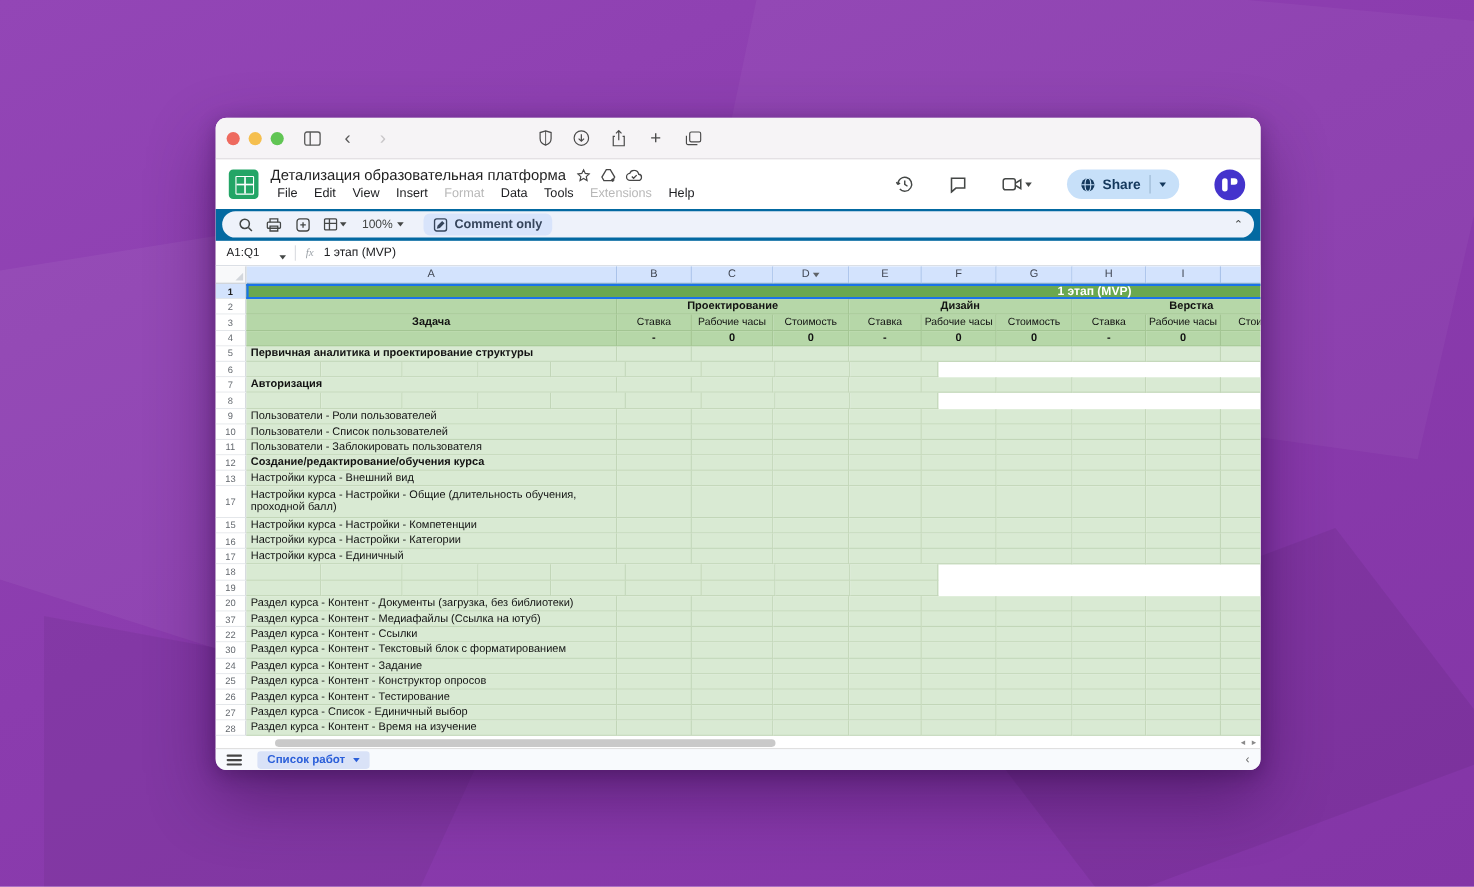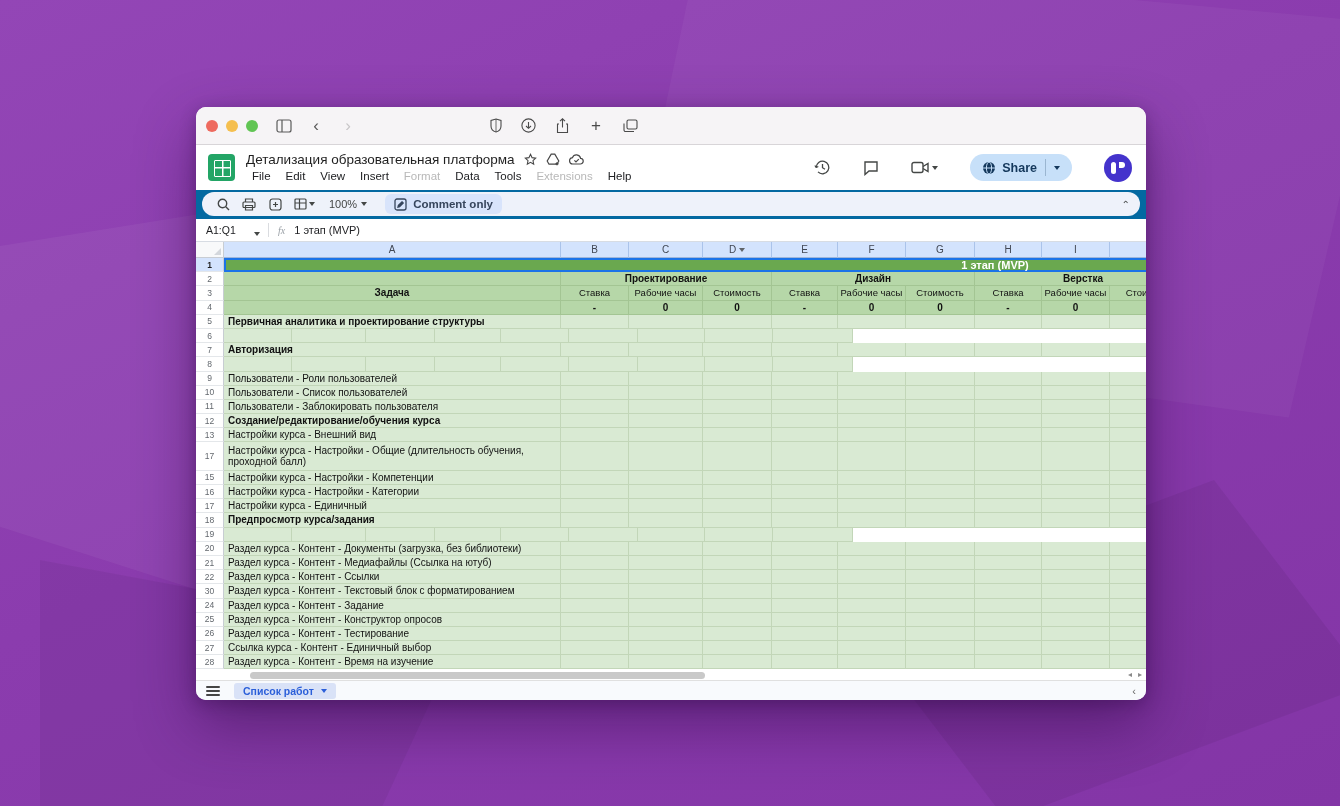--- a/index.html
+++ b/index.html
@@ -554,21 +554,20 @@
           <div class="cell w-d"></div>
           <div class="cell w-e"></div>
           <div class="cell w-f"></div>
           <div class="cell w-g"></div>
           <div class="cell w-h"></div>
           <div class="cell w-i"></div>
           <div class="cell w-j"></div>
         </div>
         <div class="row dg" style="height: 14.2px;">
           <div class="rh">18</div>
-          <div class="cell w-a cell-a bold">Предпросмотр курса/задания</div>
           <div class="cell w-b"></div>
           <div class="cell w-c"></div>
           <div class="cell w-d"></div>
           <div class="cell w-e"></div>
           <div class="cell w-f"></div>
           <div class="cell w-g"></div>
           <div class="cell w-h"></div>
           <div class="cell w-i"></div>
           <div class="cell w-j"></div>
         </div>
@@ -591,21 +590,21 @@
           <div class="cell w-c"></div>
           <div class="cell w-d"></div>
           <div class="cell w-e"></div>
           <div class="cell w-f"></div>
           <div class="cell w-g"></div>
           <div class="cell w-h"></div>
           <div class="cell w-i"></div>
           <div class="cell w-j"></div>
         </div>
         <div class="row dg" style="height: 14.2px;">
-          <div class="rh">21</div>
+          <div class="rh">37</div>
           <div class="cell w-a cell-a">Раздел курса - Контент - Медиафайлы (Ссылка на ютуб)</div>
           <div class="cell w-b"></div>
           <div class="cell w-c"></div>
           <div class="cell w-d"></div>
           <div class="cell w-e"></div>
           <div class="cell w-f"></div>
           <div class="cell w-g"></div>
           <div class="cell w-h"></div>
           <div class="cell w-i"></div>
           <div class="cell w-j"></div>
@@ -670,21 +669,21 @@
           <div class="cell w-d"></div>
           <div class="cell w-e"></div>
           <div class="cell w-f"></div>
           <div class="cell w-g"></div>
           <div class="cell w-h"></div>
           <div class="cell w-i"></div>
           <div class="cell w-j"></div>
         </div>
         <div class="row dg" style="height: 14.2px;">
           <div class="rh">27</div>
-          <div class="cell w-a cell-a">Ссылка курса - Контент - Единичный выбор</div>
+          <div class="cell w-a cell-a">Раздел курса - Список - Единичный выбор</div>
           <div class="cell w-b"></div>
           <div class="cell w-c"></div>
           <div class="cell w-d"></div>
           <div class="cell w-e"></div>
           <div class="cell w-f"></div>
           <div class="cell w-g"></div>
           <div class="cell w-h"></div>
           <div class="cell w-i"></div>
           <div class="cell w-j"></div>
         </div>

